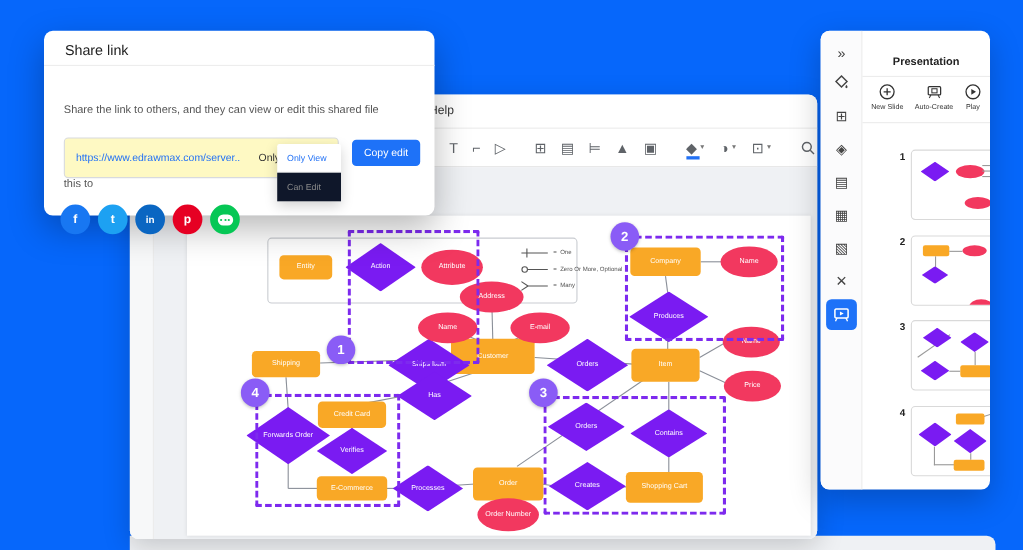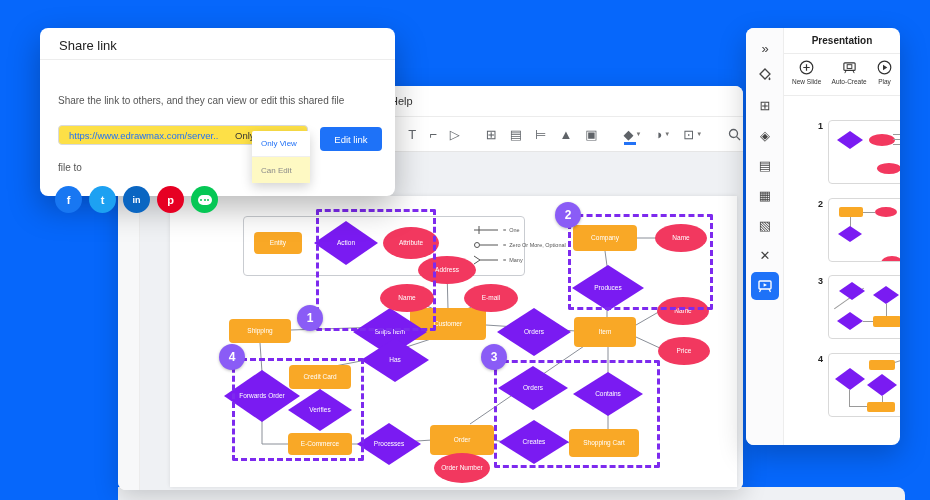--- a/index.html
+++ b/index.html
@@ -46,22 +46,22 @@
   .badge { position:absolute; width:26px; height:26px; border-radius:50%; background:#8A5CF6;
     color:#fff; font-size:12px; font-weight:bold; display:flex; align-items:center; justify-content:center;
     box-shadow:0 1px 3px rgba(0,0,0,.25); }
 
   
   .share-modal { position:absolute; left:40px; top:28px; width:355px; height:168px; background:#fff;
     border-radius:8px; box-shadow:0 12px 32px rgba(0,0,0,.28); }
   .sm-title { position:absolute; left:19px; top:10px; font-size:13px; font-weight:normal; color:#222; }
   .sm-divider { position:absolute; left:0; top:31px; width:100%; height:1px; background:#EDEDED; }
   .sm-desc { position:absolute; left:18px; top:67px; font-size:10px; color:#555;text-align:right; }
-  .sm-input { position:absolute; left:18px; top:97px; width:250px; height:20px;
-    border:1px solid #D8DADE; border-radius:4px; background:#fde047; display:flex; align-items:center; }
+  .sm-input { position:absolute; left:18px; top:97px; width:250px; height:37px;
+    border:1px solid #D8DADE; border-radius:4px; background:#fef9c3; display:flex; align-items:center; }
   .sm-link { font-size:9.5px; color:#2372F5; padding-left:10px; white-space:nowrap; overflow:hidden; width:170px; }
   .sm-perm { font-size:9.5px; color:#333; margin-left:6px; display:flex; align-items:center; gap:4px; cursor:pointer; }
   .sm-perm .caret { font-size:6px; color:#444; }
   .sm-copy { position:absolute; left:280px; top:99px; width:62px; height:24px; background:#1E72F8;
     border:none; border-radius:4px; color:#fff; font-size:9.5px; display:flex; align-items:center;
     justify-content:center; cursor:pointer; font-family:"Liberation Sans",sans-serif; }
   .sm-shareto { position:absolute; left:18px; top:134px; font-size:10px; color:#555; }
   .sm-social { position:absolute; left:15px; top:158px; display:flex; gap:7px; }
   .social { width:27px; height:27px; border-radius:50%; color:#fff; display:flex; align-items:center;
     justify-content:center; font-size:11px; font-weight:bold; cursor:pointer; }
@@ -72,31 +72,31 @@
   .social.line { background:#06C755; }
   .line-bubble { width:14px; height:10px; background:#fff; border-radius:5px; display:flex;
     align-items:center; justify-content:center; gap:1.5px; }
   .line-bubble i { width:2px; height:2px; border-radius:50%; background:#06C755; }
 
   
   .perm-menu { position:absolute; left:252px; top:131px; width:58px; background:#fff;
     box-shadow:0 4px 12px rgba(0,0,0,.18); border-radius:2px; z-index:40; }
   .perm-item { height:26px; display:flex; align-items:center; padding-left:9px; font-size:8px; cursor:pointer; }
   .perm-item.selected { color:#2372F5; border-bottom:1px solid #EFEFEF; }
-  .perm-item.plain { color:#8a8a8a; background:#fef9c3;text-align:center; }
+  .perm-item.plain { color:#8a8a8a; background:#0f172a;text-align:center; }
 
   
   .pres-panel { position:absolute; left:746px; top:28px; width:154px; height:417px; background:#fff;
     border-radius:8px; box-shadow:0 10px 28px rgba(0,0,0,.22); overflow:hidden; }
   .icon-strip { position:absolute; left:0; top:0; width:38px; height:100%; background:#FBFBFC;
     border-right:1px solid #EDEDED; }
   .strip-icon { position:absolute; left:8px; width:22px; height:22px; display:flex; align-items:center;
     justify-content:center; font-size:13px; color:#444; cursor:pointer; }
   .strip-icon.active { left:5px; width:28px; height:28px; background:#1E72F8; border-radius:5px; color:#fff; }
-  .pres-content { position:absolute; left:38px; top:0; right:0; height:100%; }
+  .pres-content { position:absolute; left:38px; top:16px; right:0; height:100%; }
   .pres-header { height:26px; display:flex; align-items:center; justify-content:center;
     font-size:10px; font-weight:bold; color:#222; border-bottom:1px solid #ECECEC; }
   .pres-actions { height:42px; display:flex; align-items:flex-start; justify-content:space-between;
     padding:6px 8px 0 8px; border-bottom:1px solid #ECECEC; }
   .pres-action { display:flex; flex-direction:column; align-items:center; gap:3px; cursor:pointer; }
   .pres-action .a-icon { width:15px; height:15px; display:flex; align-items:center; justify-content:center; }
   .pres-action .a-label { font-size:6.5px; color:#333; white-space:nowrap; }
   .slide-row { position:absolute; left:0; width:100%; }
   .slide-num { position:absolute; left:34px; top:1px; font-size:9px; font-weight:bold; color:#222; }
   .slide-card { position:absolute; left:44px; top:0; width:82px; height:64px; background:#fff;
@@ -378,22 +378,22 @@
     <div class="sm-title">Share link</div>
     <div class="sm-divider"></div>
     <div class="sm-desc">Share the link to others, and they can view or edit this shared file</div>
     <div class="sm-input">
       <span class="sm-link">https://www.edrawmax.com/server..</span>
       <span class="sm-perm">
         <span>Only View</span>
         <span class="caret">▼</span>
       </span>
     </div>
-    <button class="sm-copy">Edit link</button>
-    <div class="sm-shareto">file to</div>
+    <button class="sm-copy">Copy edit</button>
+    <div class="sm-shareto">this to</div>
     <div class="sm-social">
       <span class="social facebook">f</span>
       <span class="social twitter">t</span>
       <span class="social linkedin">in</span>
       <span class="social pinterest">p</span>
       <span class="social line">
           <span class="line-bubble">
             <i></i>
             <i></i>
             <i></i>

